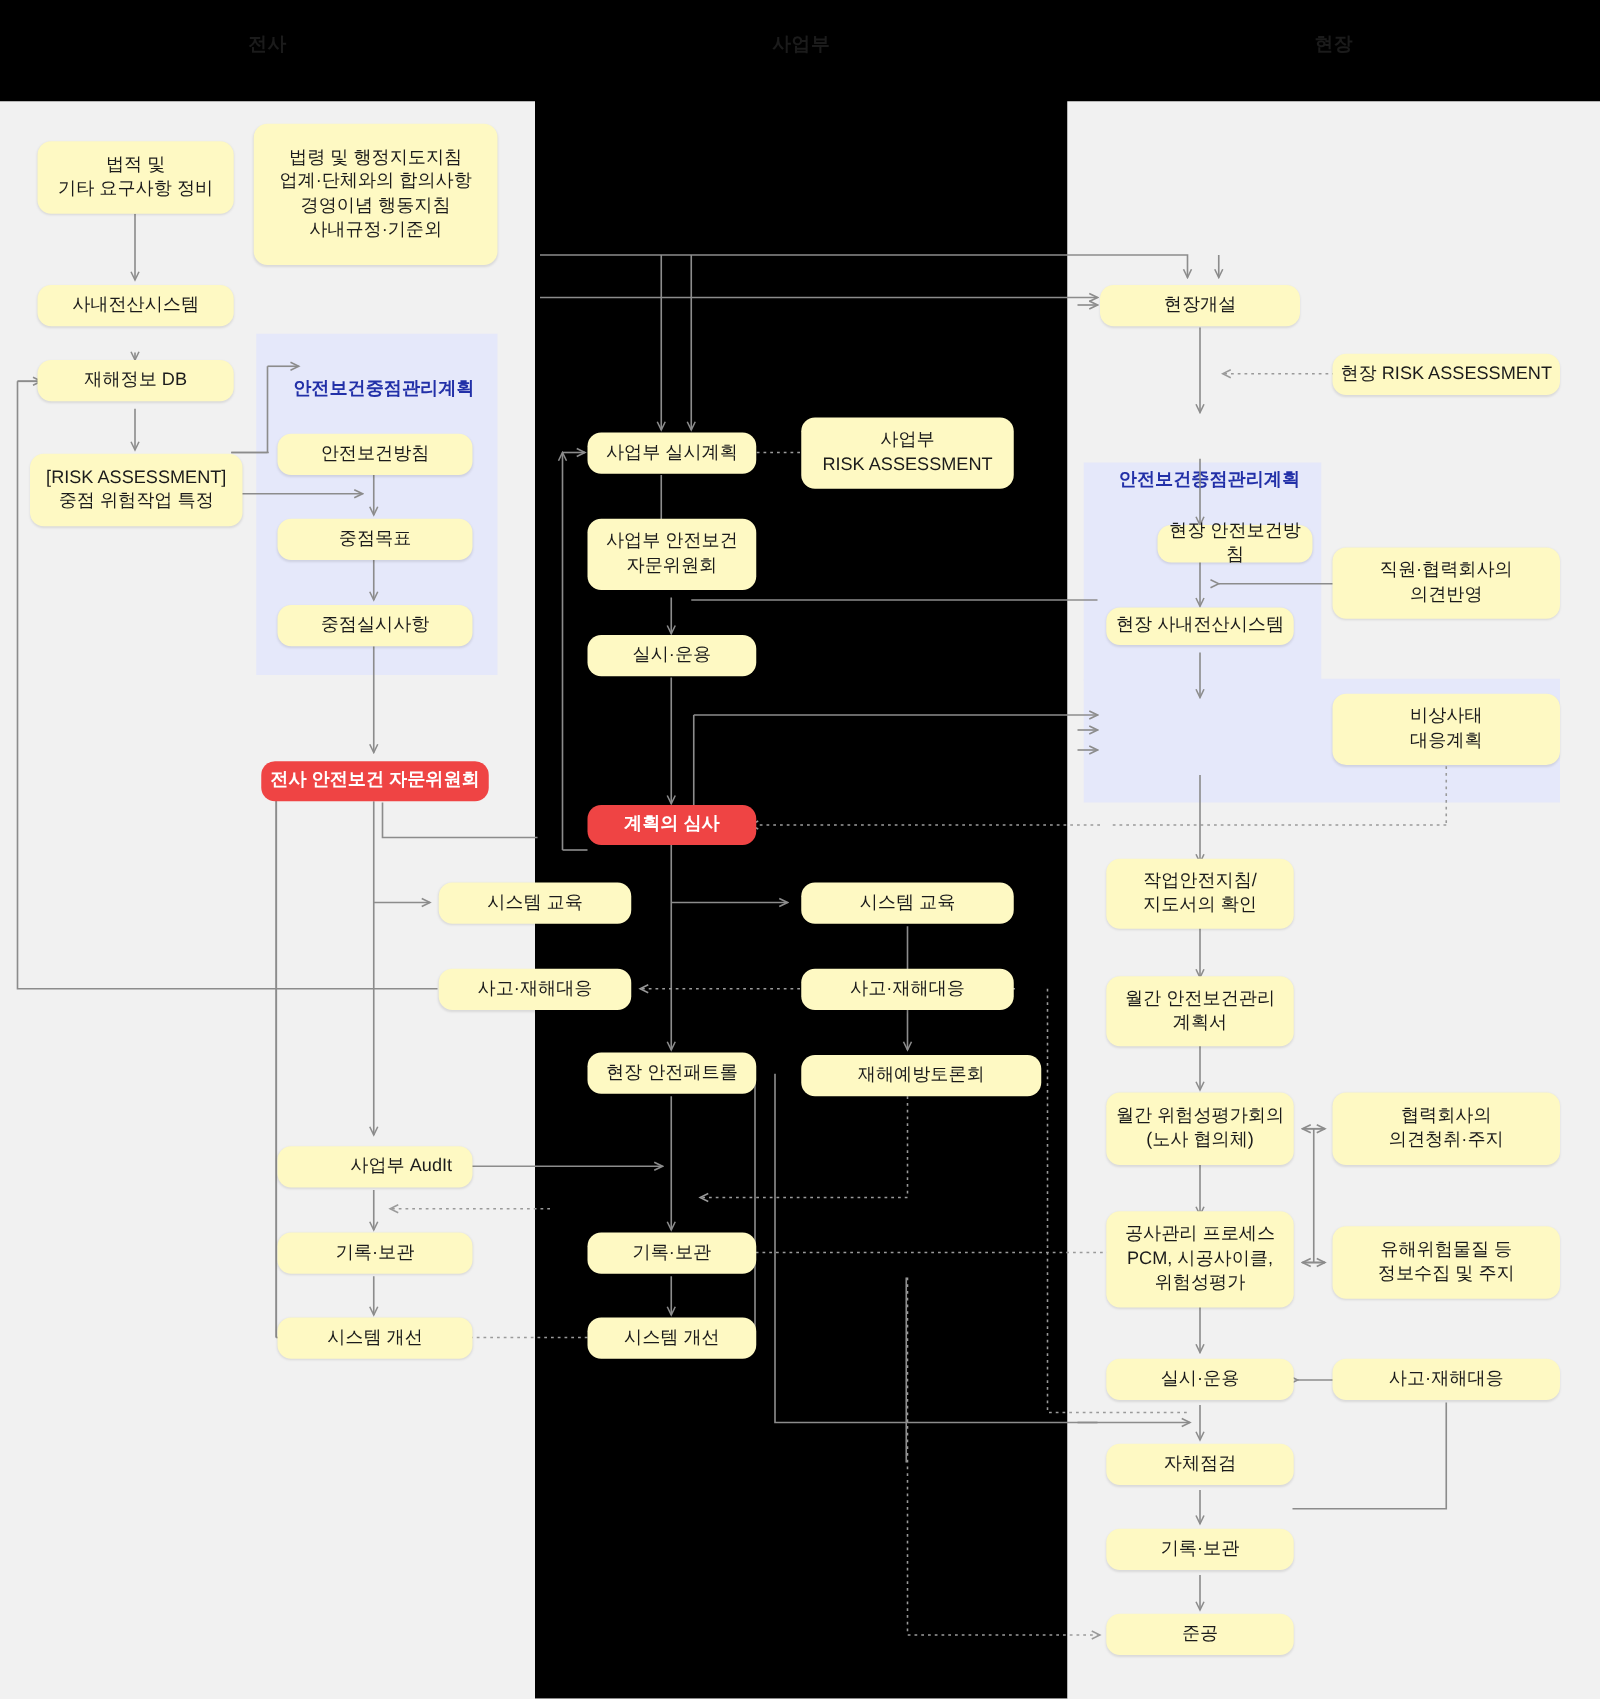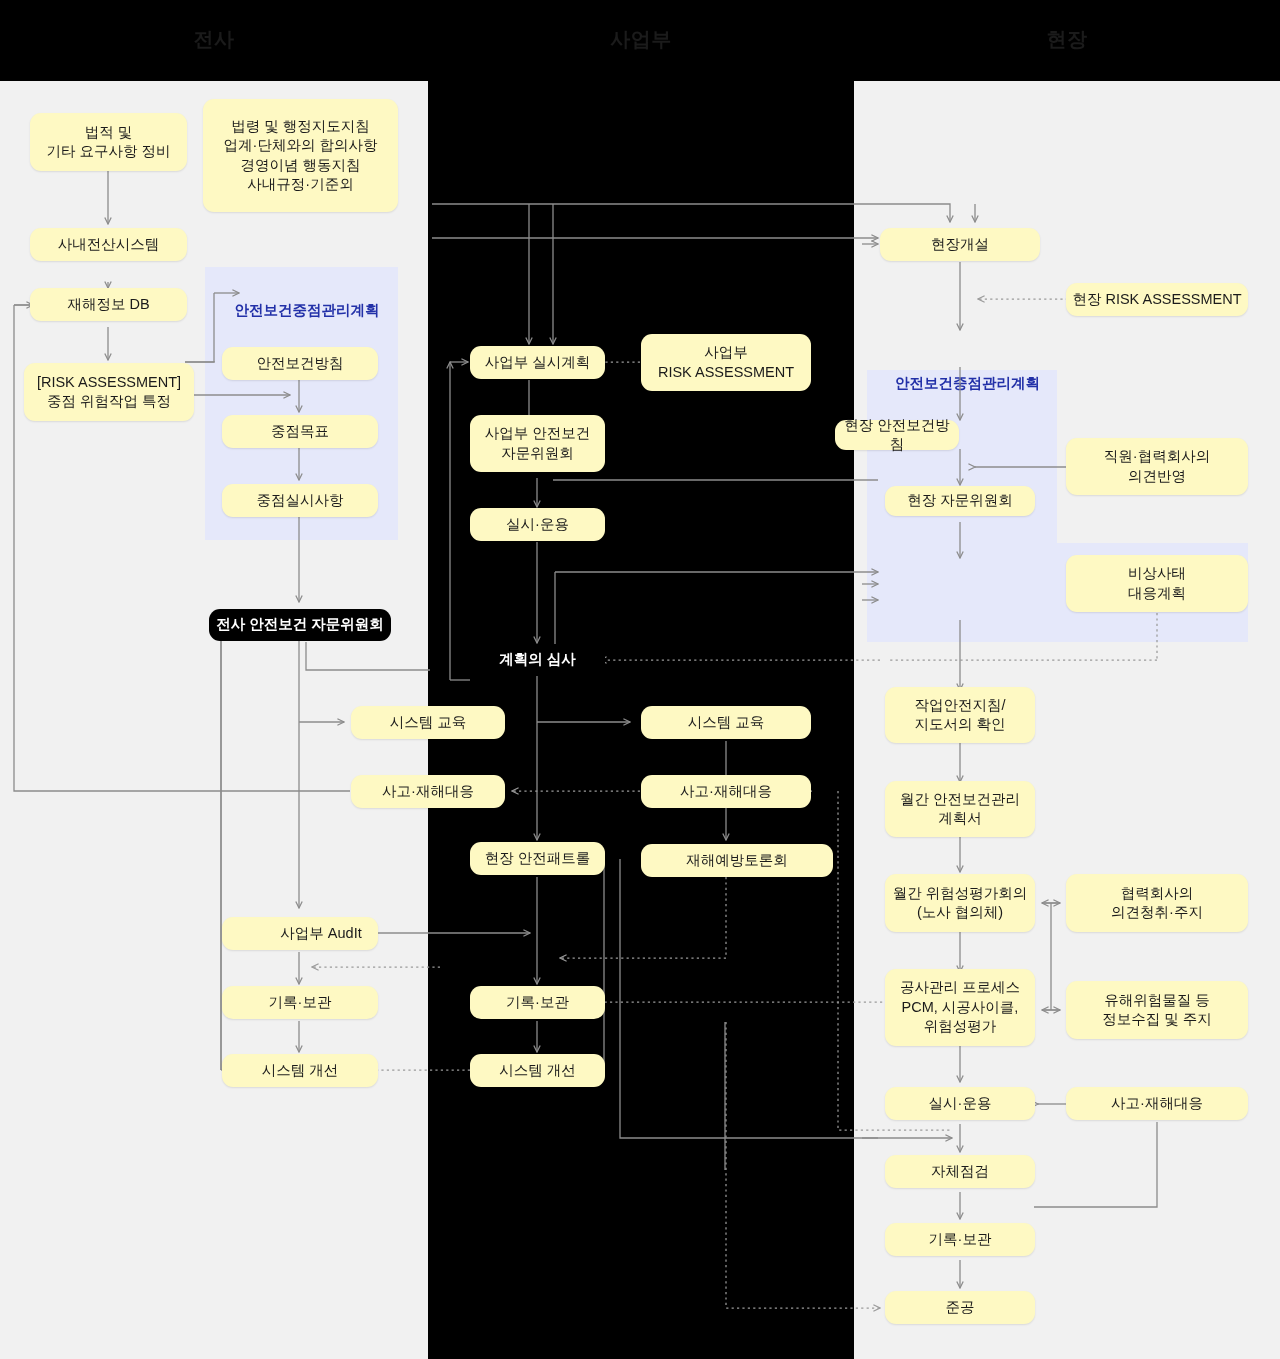--- a/index.html
+++ b/index.html
@@ -6,39 +6,39 @@
   body{font-family:"Liberation Sans","DejaVu Sans",sans-serif;}
   #stage{position:relative;width:1280px;height:1359px;overflow:hidden;background:#f1f1f1;}
 
   
   .col-bg{position:absolute;top:0;}
   #col-left-bg{left:0;width:428px;height:1359px;background:#f1f1f1;}
   #col-mid-bg{left:428px;width:426px;height:1359px;background:#000000;}
   #col-right-bg{left:854px;width:426px;height:1359px;background:#f1f1f1;}
   #header-band{position:absolute;left:0;top:0;width:1280px;height:81px;background:#000000;}
 
-  .col-title{position:absolute;top:26px;font-size:20px;font-weight:700;color:#1b1b1b;
+  .col-title{position:absolute;top:26px;font-size:15px;font-weight:700;color:#1b1b1b;
              text-align:center;letter-spacing:.5px;}
   #title-jeonsa{left:0;width:428px;}
   #title-saeopbu{left:428px;width:426px;}
   #title-hyeonjang{left:854px;width:426px;}
 
   
   .panel{position:absolute;background:#e5e8fa;}
   .panel-title{position:absolute;font-size:14.5px;font-weight:700;color:#2230a8;}
 
   
   #wires{position:absolute;left:0;top:0;width:1280px;height:1359px;}
 
   
   .node{position:absolute;box-sizing:border-box;background:#fef9c3;border-radius:11px;
         display:flex;align-items:center;justify-content:center;text-align:center;
         font-size:14.5px;color:#1b1b1b;line-height:1.34;padding:4px 6px;
         box-shadow:0 1px 2px rgba(0,0,0,.10);}
-  .node.accent{background:#000000;color:#ffffff;font-weight:600;box-shadow:none;}
+  .node.accent{background:#ef4444;color:#ffffff;font-weight:600;box-shadow:none;}
 </style>
 </head>
 <body>
 
 <div id="stage">
 
   <div class="col-bg" id="col-left-bg"></div>
   <div class="col-bg" id="col-mid-bg"></div>
   <div class="col-bg" id="col-right-bg"></div>
 
@@ -218,23 +218,23 @@
   <div class="node accent" style="left:470px;top:644px;width:135px;height:32px;">계획의 심사</div>
   <div class="node" style="left:641px;top:706px;width:170px;height:33px;">시스템 교육</div>
   <div class="node" style="left:641px;top:775px;width:170px;height:33px;">사고·재해대응</div>
   <div class="node" style="left:470px;top:842px;width:135px;height:33px;">현장 안전패트롤</div>
   <div class="node" style="left:641px;top:844px;width:192px;height:33px;">재해예방토론회</div>
   <div class="node" style="left:470px;top:986px;width:135px;height:33px;">기록·보관</div>
   <div class="node" style="left:470px;top:1054px;width:135px;height:33px;">시스템 개선</div>
 
   <div class="node" style="left:880px;top:228px;width:160px;height:33px;">현장개설</div>
   <div class="node" style="left:1066px;top:283px;width:182px;height:33px;">현장 RISK ASSESSMENT</div>
-  <div class="node" style="left:835px;top:420px;width:124px;height:30px;">현장 안전보건방침</div>
+  <div class="node" style="left:926px;top:420px;width:124px;height:30px;">현장 안전보건방침</div>
   <div class="node" style="left:1066px;top:438px;width:182px;height:57px;">직원·협력회사의<br>의견반영</div>
-  <div class="node" style="left:885px;top:486px;width:150px;height:30px;">현장 자문위원회</div>
+  <div class="node" style="left:885px;top:486px;width:150px;height:30px;">현장 사내전산시스템</div>
   <div class="node" style="left:1066px;top:555px;width:182px;height:57px;">비상사태<br>대응계획</div>
   <div class="node" style="left:885px;top:687px;width:150px;height:56px;">작업안전지침/<br>지도서의 확인</div>
   <div class="node" style="left:885px;top:781px;width:150px;height:56px;">월간 안전보건관리<br>계획서</div>
   <div class="node" style="left:885px;top:874px;width:150px;height:58px;">월간 위험성평가회의<br>(노사 협의체)</div>
   <div class="node" style="left:1066px;top:874px;width:182px;height:58px;">협력회사의<br>의견청취·주지</div>
   <div class="node" style="left:1066px;top:981px;width:182px;height:58px;">유해위험물질 등<br>정보수집 및 주지</div>
   <div class="node" style="left:885px;top:969px;width:150px;height:77px;">공사관리 프로세스<br>PCM, 시공사이클,<br>위험성평가</div>
   <div class="node" style="left:885px;top:1087px;width:150px;height:33px;">실시·운용</div>
   <div class="node" style="left:1066px;top:1087px;width:182px;height:33px;">사고·재해대응</div>
   <div class="node" style="left:885px;top:1155px;width:150px;height:33px;">자체점검</div>

